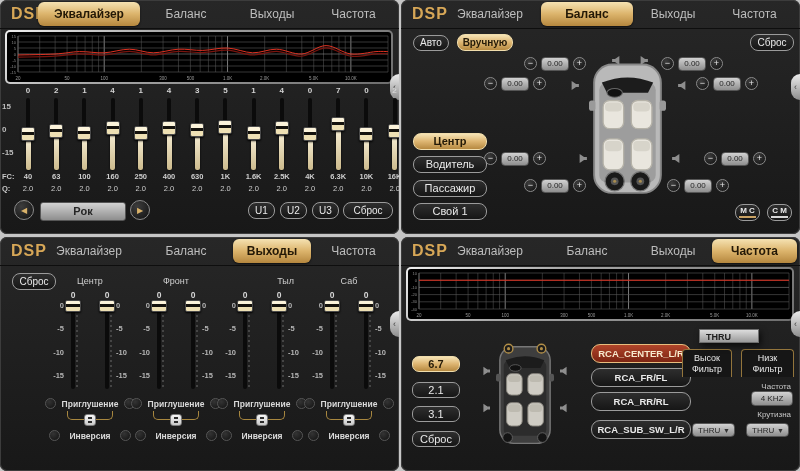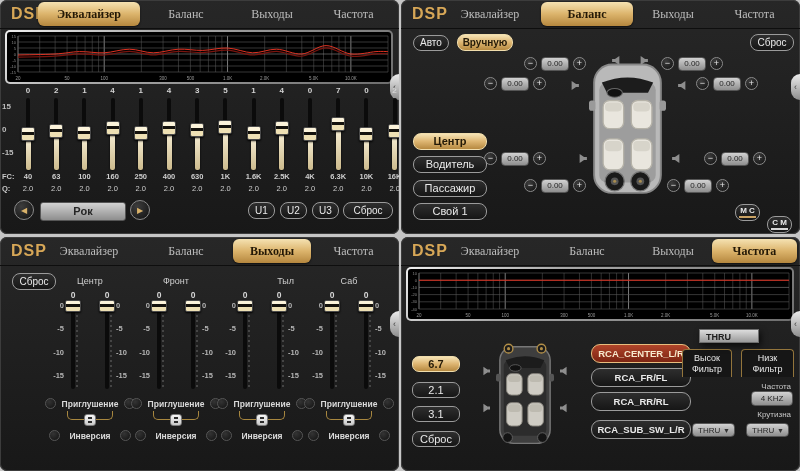--- a/index.html
+++ b/index.html
@@ -3,21 +3,21 @@
 <meta charset="utf-8">
 <style>
   html,body{margin:0;padding:0;background:#0a0a0a;}
   body{font-family:"Liberation Sans",sans-serif;-webkit-font-smoothing:antialiased;}
   .stage{position:relative;width:800px;height:471px;background:#c6c6c6;overflow:hidden;}
   .quad{position:absolute;width:399px;height:234px;background:linear-gradient(180deg,#272727,#181818);
         border-radius:7px;overflow:hidden;box-shadow:inset 0 0 0 1px #3c3c3c;}
   
   .hdr{position:absolute;top:0;left:0;right:0;height:28px;border-bottom:1px solid #0e0e0e;}
   .brand{position:absolute;left:11px;top:5px;font-size:16px;font-weight:bold;color:#d7a757;letter-spacing:1px;}
-  .tab{position:absolute;top:2px;height:24px;line-height:24px;text-align:center;font-size:12px;color:#bdbdbd;border-radius:6px;cursor:default;font-family:Liberation Serif, serif;}
+  .tab{position:absolute;top:2px;height:24px;line-height:24px;text-align:center;font-size:12px;color:#bdbdbd;border-radius:6px;cursor:default;}
   .tab.active{background:linear-gradient(180deg,#f5e2b2,#dcb46c 50%,#b5873e);color:#231806;font-weight:bold;
               box-shadow:0 1px 2px rgba(0,0,0,.6);}
   
   .bezel{position:absolute;left:5px;top:30px;width:388px;height:54px;border-radius:5px;
          background:linear-gradient(145deg,#efefef,#a7a7a7 35%,#6d6d6d);padding:2px;box-sizing:border-box;}
   .ginner{position:relative;width:100%;height:100%;background:#000;border-radius:3px;overflow:hidden;}
   .ginner svg{position:absolute;left:0;top:0;}
   
   .btn{position:absolute;background:linear-gradient(180deg,#2e2e2e,#161616);border:1px solid #9b9b9b;border-radius:8px;
        color:#e9e9e9;font-size:10px;text-align:center;box-sizing:border-box;}
@@ -280,21 +280,21 @@
           <path d="M1 3.6 L3.6 3.6 L7.6 0.8 L7.6 9.2 L3.6 6.4 L1 6.4 Z" fill="#8e8e8e" transform="scale(-1,1) translate(-10,0)"></path>
         </svg></div>
       <div class="glyph" style="left: 270px; top: 150px; width: 11px; height: 11px;"><svg width="11" height="11" viewBox="0 0 10 10">
           <path d="M1 3.6 L3.6 3.6 L7.6 0.8 L7.6 9.2 L3.6 6.4 L1 6.4 Z" fill="#8e8e8e" transform=""></path>
         </svg></div>
       <div class="btn gold" style="left: 12px; top: 133px; width: 74px; height: 17px; line-height: 15px; font-size: 11px;">Центр</div>
       <div class="btn" style="left: 12px; top: 156px; width: 74px; height: 17px; line-height: 15px; font-size: 11px;">Водитель</div>
       <div class="btn" style="left: 12px; top: 180px; width: 74px; height: 17px; line-height: 15px; font-size: 11px;">Пассажир</div>
       <div class="btn" style="left: 12px; top: 203px; width: 74px; height: 17px; line-height: 15px; font-size: 11px;">Свой 1</div>
       <div class="btn" style="left: 334px; top: 204px; width: 25px; height: 17px; font-size: 8px; font-weight: bold; line-height: 12px;"><span>M C</span><div style="position: absolute; left: 3px; bottom: 2px; right: 3px; height: 2px; background: rgb(201, 162, 100);"></div></div>
-      <div class="btn" style="left: 366px; top: 204px; width: 25px; height: 17px; font-size: 8px; font-weight: bold; line-height: 12px; margin-top: 12px;"><span>C M</span><div style="position: absolute; left: 3px; bottom: 2px; right: 3px; height: 2px; background: rgb(214, 214, 214);"></div></div>
+      <div class="btn" style="left: 366px; top: 204px; width: 25px; height: 17px; font-size: 8px; font-weight: bold; line-height: 12px;"><span>C M</span><div style="position: absolute; left: 3px; bottom: 2px; right: 3px; height: 2px; background: rgb(214, 214, 214);"></div></div>
     </section>
   <section class="quad" id="q2" style="left:0;top:237px">
       <div class="hdr">
         <div class="brand">DSP</div>
         <div class="tab" style="left: 38px; width: 102px;">Эквалайзер</div>
         <div class="tab" style="left: 140px; width: 92px;">Баланс</div>
         <div class="tab active" style="left: 233px; width: 78px;">Выходы</div>
         <div class="tab" style="left: 311px; width: 85px;">Частота</div>
       </div>
       <div class="drawer" style="top: 74px;">‹</div>

